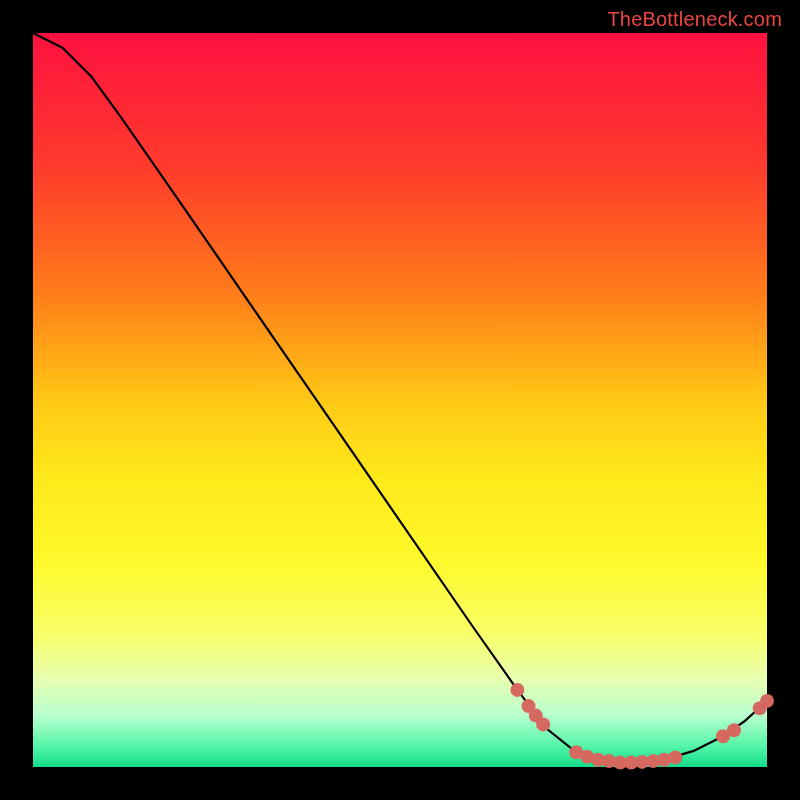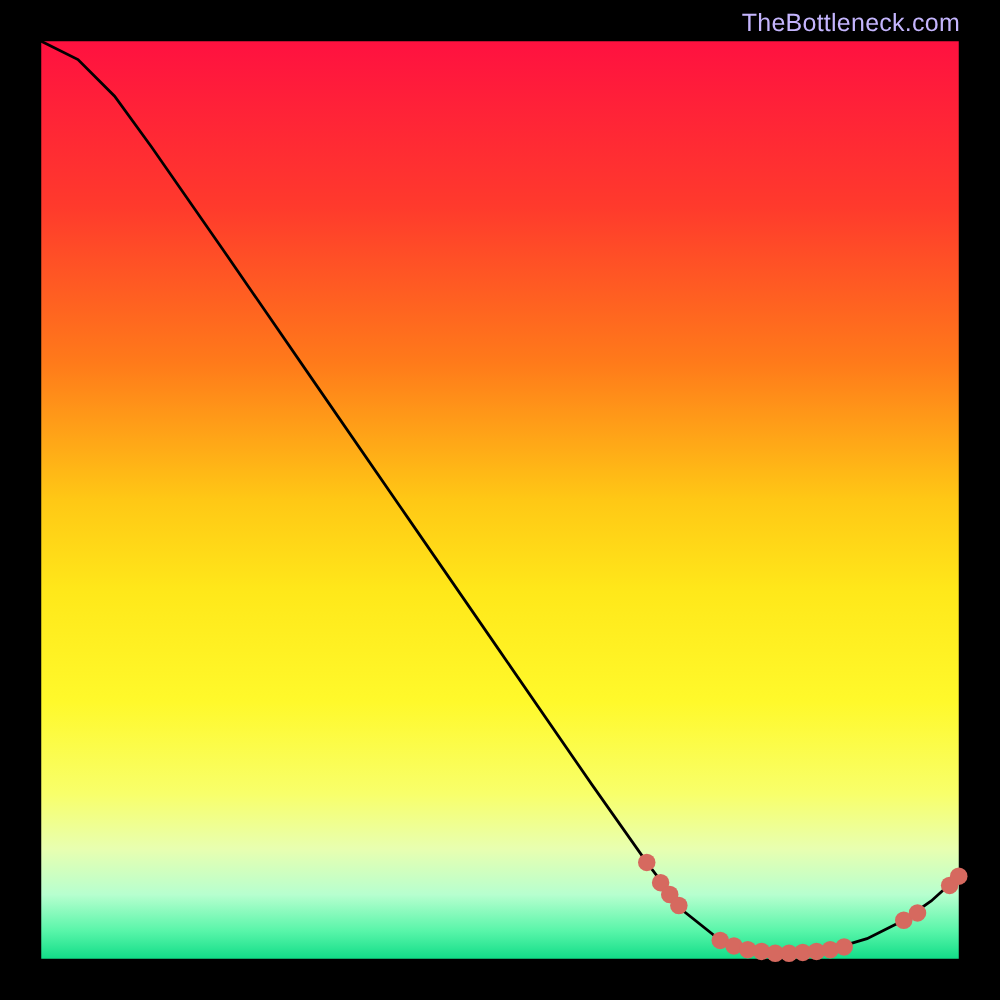--- a/index.html
+++ b/index.html
@@ -1,17 +1,17 @@
 <!DOCTYPE html>
 <html><head>
 <meta charset="utf-8">
 <style>
   * { margin: 0; padding: 0; box-sizing: border-box; }
   body { width: 800px; height: 800px; background: #000; position: relative; font-family: Arial, sans-serif; }
-  .watermark { position: absolute; top: 8px; right: 32px; color: #c4b5fd; font-size: 20px; font-weight: 500; letter-spacing: 0.2px; z-index: 3; }
+  .watermark { position: absolute; top: 8px; right: 18px; color: #ef4444; font-size: 20px; font-weight: 500; letter-spacing: 0.2px; z-index: 3; }
   svg { display: block; position: absolute; top: 0; left: 0; }
 </style>
 </head>
 <body>
 
 <div class="watermark">TheBottleneck.com</div>
 
 <svg id="chart" width="800" height="800" viewBox="0 0 800 800">
   <defs>
     <linearGradient id="bg-grad" x1="0" y1="0" x2="0" y2="1">

